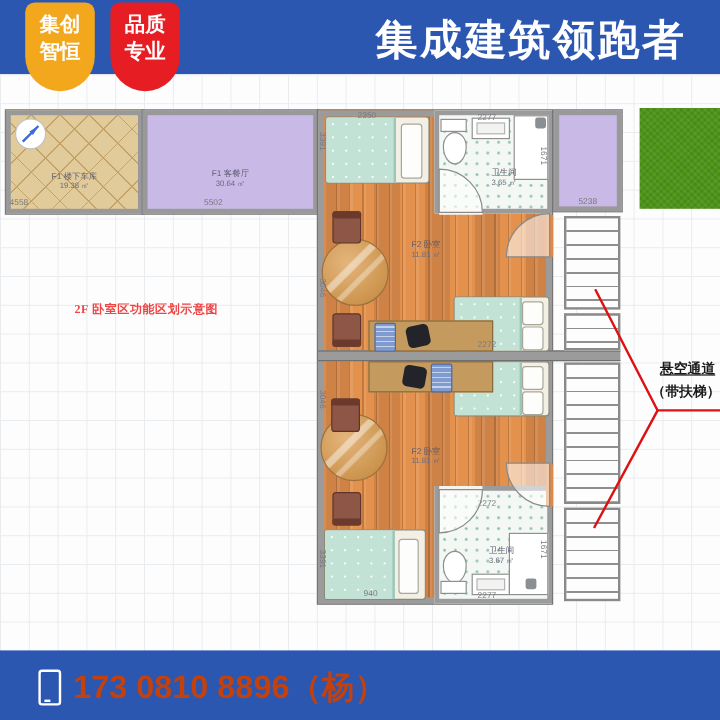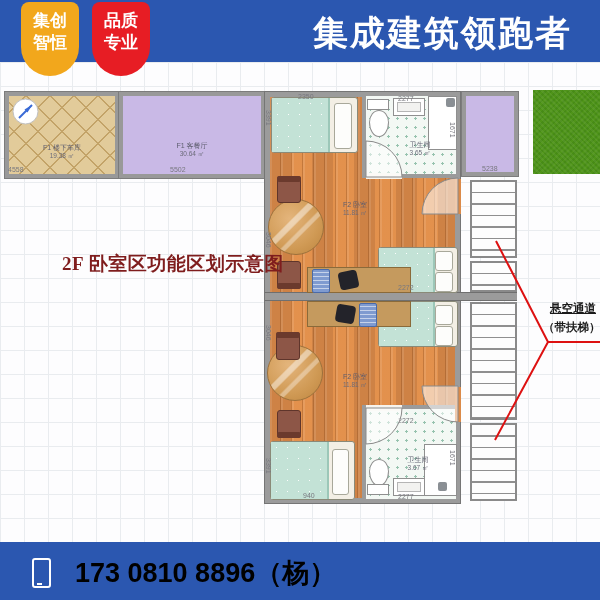--- a/index.html
+++ b/index.html
@@ -9,22 +9,22 @@
   
   .topbar{left:0;top:0;width:600px;height:62px;background:#2b57b0;}
   .botbar{left:0;top:542px;width:600px;height:58px;background:#2b57b0;}
   .badge{top:2px;width:58px;height:74px;border-radius:8px 8px 29px 29px;color:#fff;
          font-weight:bold;font-size:17px;line-height:1.3;text-align:center;padding-top:8px;
          box-sizing:border-box;z-index:5;}
   .badge-y{left:21px;background:#f2a71c;}
   .badge-r{left:92px;background:#e71d24;}
   .htitle{left:295px;top:10px;width:295px;text-align:center;color:#fff;font-weight:800;
           font-size:35px;letter-spacing:2px;white-space:nowrap;}
-  .phone{left:32px;top:555px;color:#000000;font-weight:bold;font-size:27px;display:flex;
-         align-items:center;gap:24px;}
+  .phone{left:32px;top:555px;color:#c2410c;font-weight:bold;font-size:27px;display:flex;
+         align-items:center;gap:10px;}
   .phone-ic{display:inline-block;width:15px;height:26px;border:2px solid #fff;border-radius:3px;
             position:relative;}
   .phone-ic:after{content:"";position:absolute;left:3px;bottom:1px;width:5px;height:2px;background:#fff;}
   
   .canvas{left:0;top:62px;width:600px;height:480px;background:#fdfdfe;
     background-image:linear-gradient(#e9ecef 1px,transparent 1px),
                      linear-gradient(90deg,#e9ecef 1px,transparent 1px);
     background-size:24px 24px;}
   
   .wall{border:4px solid #999;box-shadow:0 0 0 1px #7c7c7c;box-sizing:border-box;}
@@ -72,21 +72,21 @@
   .gap-bath{background:#f6f4ee;}
   
   .walk{background:#fdfdfd;border:2px solid #8a8a8a;box-sizing:border-box;
     background-image:repeating-linear-gradient(to bottom,transparent 0 10px,#8f8f8f 10px 11.5px);}
   
   .rlabel{text-align:center;color:#5d5d6e;font-size:7px;line-height:1.35;z-index:6;}
   .rlabel .area{font-size:6.5px;color:#6b6b7a;display:block;}
   .dim{font-size:7px;color:#78787f;z-index:6;white-space:nowrap;}
   .vdim{transform:rotate(90deg);transform-origin:left top;}
   .caption{left:62px;top:251px;font-family:"Liberation Serif","DejaVu Serif",serif;
-    font-weight:bold;font-size:19px;color:#7f1d1d;letter-spacing:.5px;z-index:7;}
+    font-weight:bold;font-size:10px;color:#ef4444;letter-spacing:.5px;z-index:7;}
   .anno{left:543px;top:299px;width:58px;font-family:"Liberation Serif","DejaVu Serif",serif;
     font-weight:bold;font-size:11.5px;color:#1a1a1a;line-height:1.65;z-index:9;}
   .anno .l1{display:block;padding-left:7px;text-decoration:underline;}
   svg.overlay{position:absolute;left:0;top:0;z-index:8;pointer-events:none;}
   .compass{left:12px;top:98px;z-index:6;}
 </style>
 </head>
 <body>
 
 <div class="abs topbar"></div>

